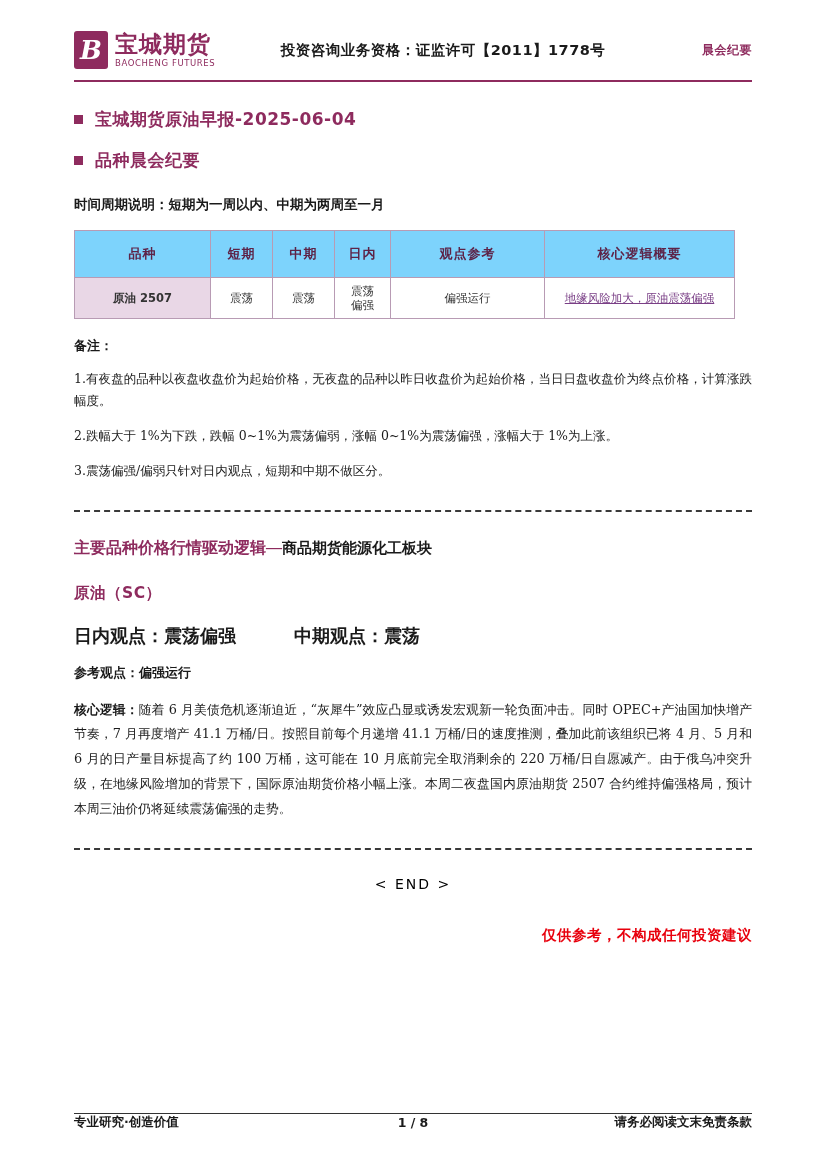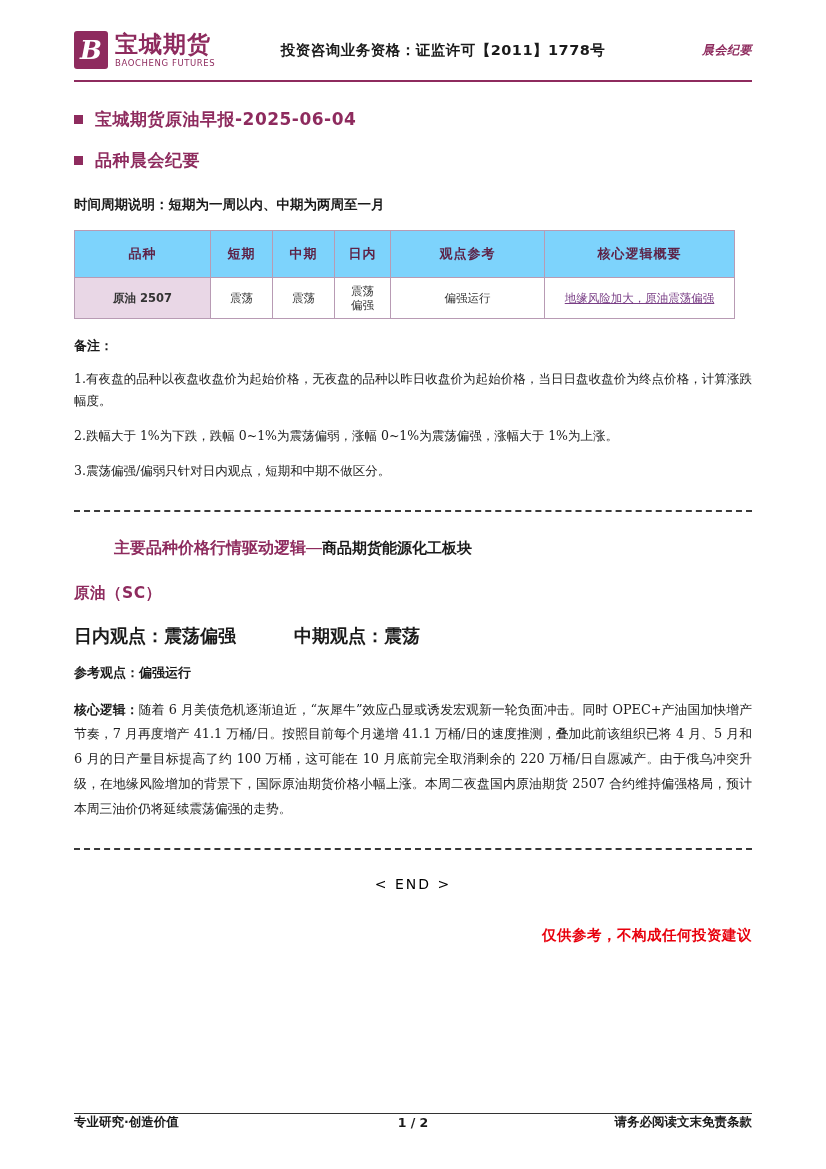--- a/index.html
+++ b/index.html
@@ -81,21 +81,20 @@
   }
   .header-right {
     width: 130px;
     flex: 0 0 130px;
     text-align: right;
     font-size: 12px;
     font-weight: bold;
     color: #8e2b5e;
     font-family: "DejaVu Sans", sans-serif;
     letter-spacing: 0.5px;
-    font-style: italic;
   }
 
   
   .title-row {
     display: flex;
     align-items: center;
     margin-top: 26px;
   }
   .title-row.second { margin-top: 18px; }
   .bullet-sq {
@@ -188,21 +187,20 @@
     margin: 28px 0 0 0;
     border-top: 2px dashed #3a3a3a;
     width: 678px;
   }
 
   
   .section-head {
     margin-top: 26px;
     font-size: 16px;
     font-family: Liberation Serif, serif;
-    margin-left: 40px;
   }
   .section-head .accent {
     color: #8e2b5e;
     font-weight: bold;
   }
   .section-head .plain {
     color: #1a1a1a;
     font-weight: bold;
     font-size: 15px;
   }
@@ -373,17 +371,17 @@
   </div>
 
   <div class="divider2"></div>
 
   <div class="end-mark">&lt; END &gt;</div>
 
   <div class="disclaimer-red">仅供参考，不构成任何投资建议</div>
 
   <div class="footer">
     <div class="left">专业研究·创造价值</div>
-    <div class="center">1 / 2</div>
+    <div class="center">1 / 8</div>
     <div class="right">请务必阅读文末免责条款</div>
   </div>
 
 </div>
 
 </body></html>

